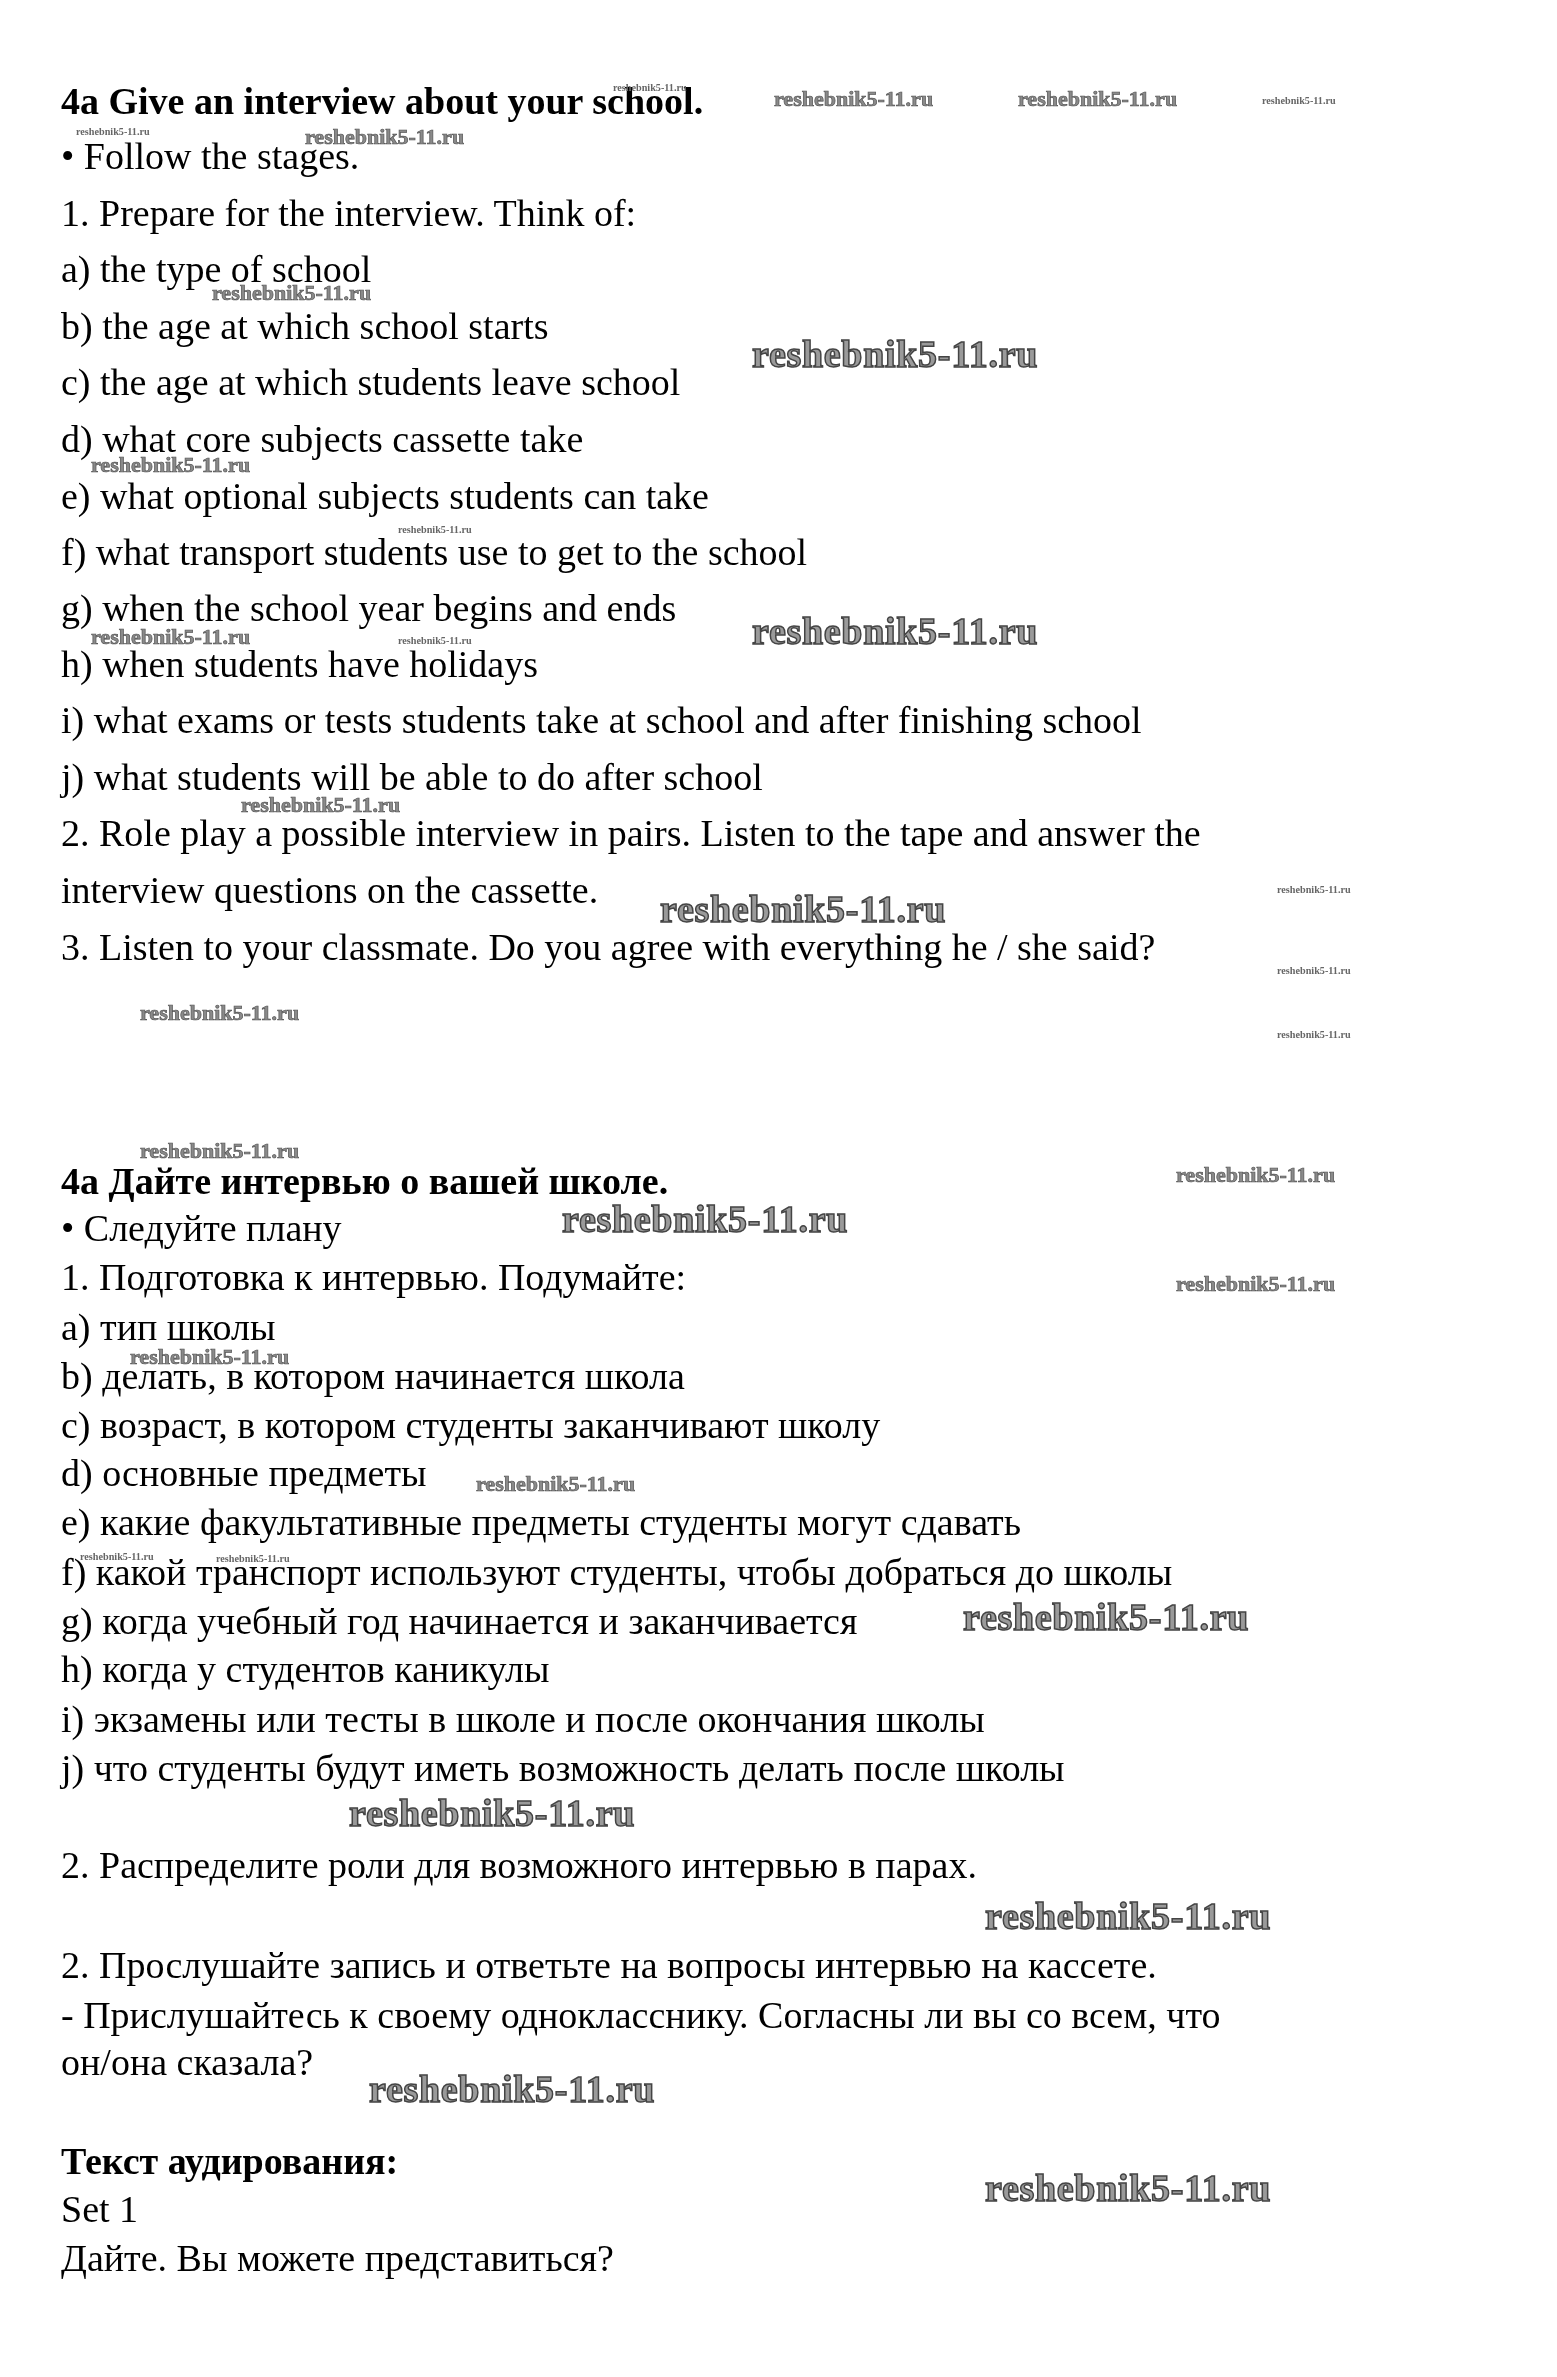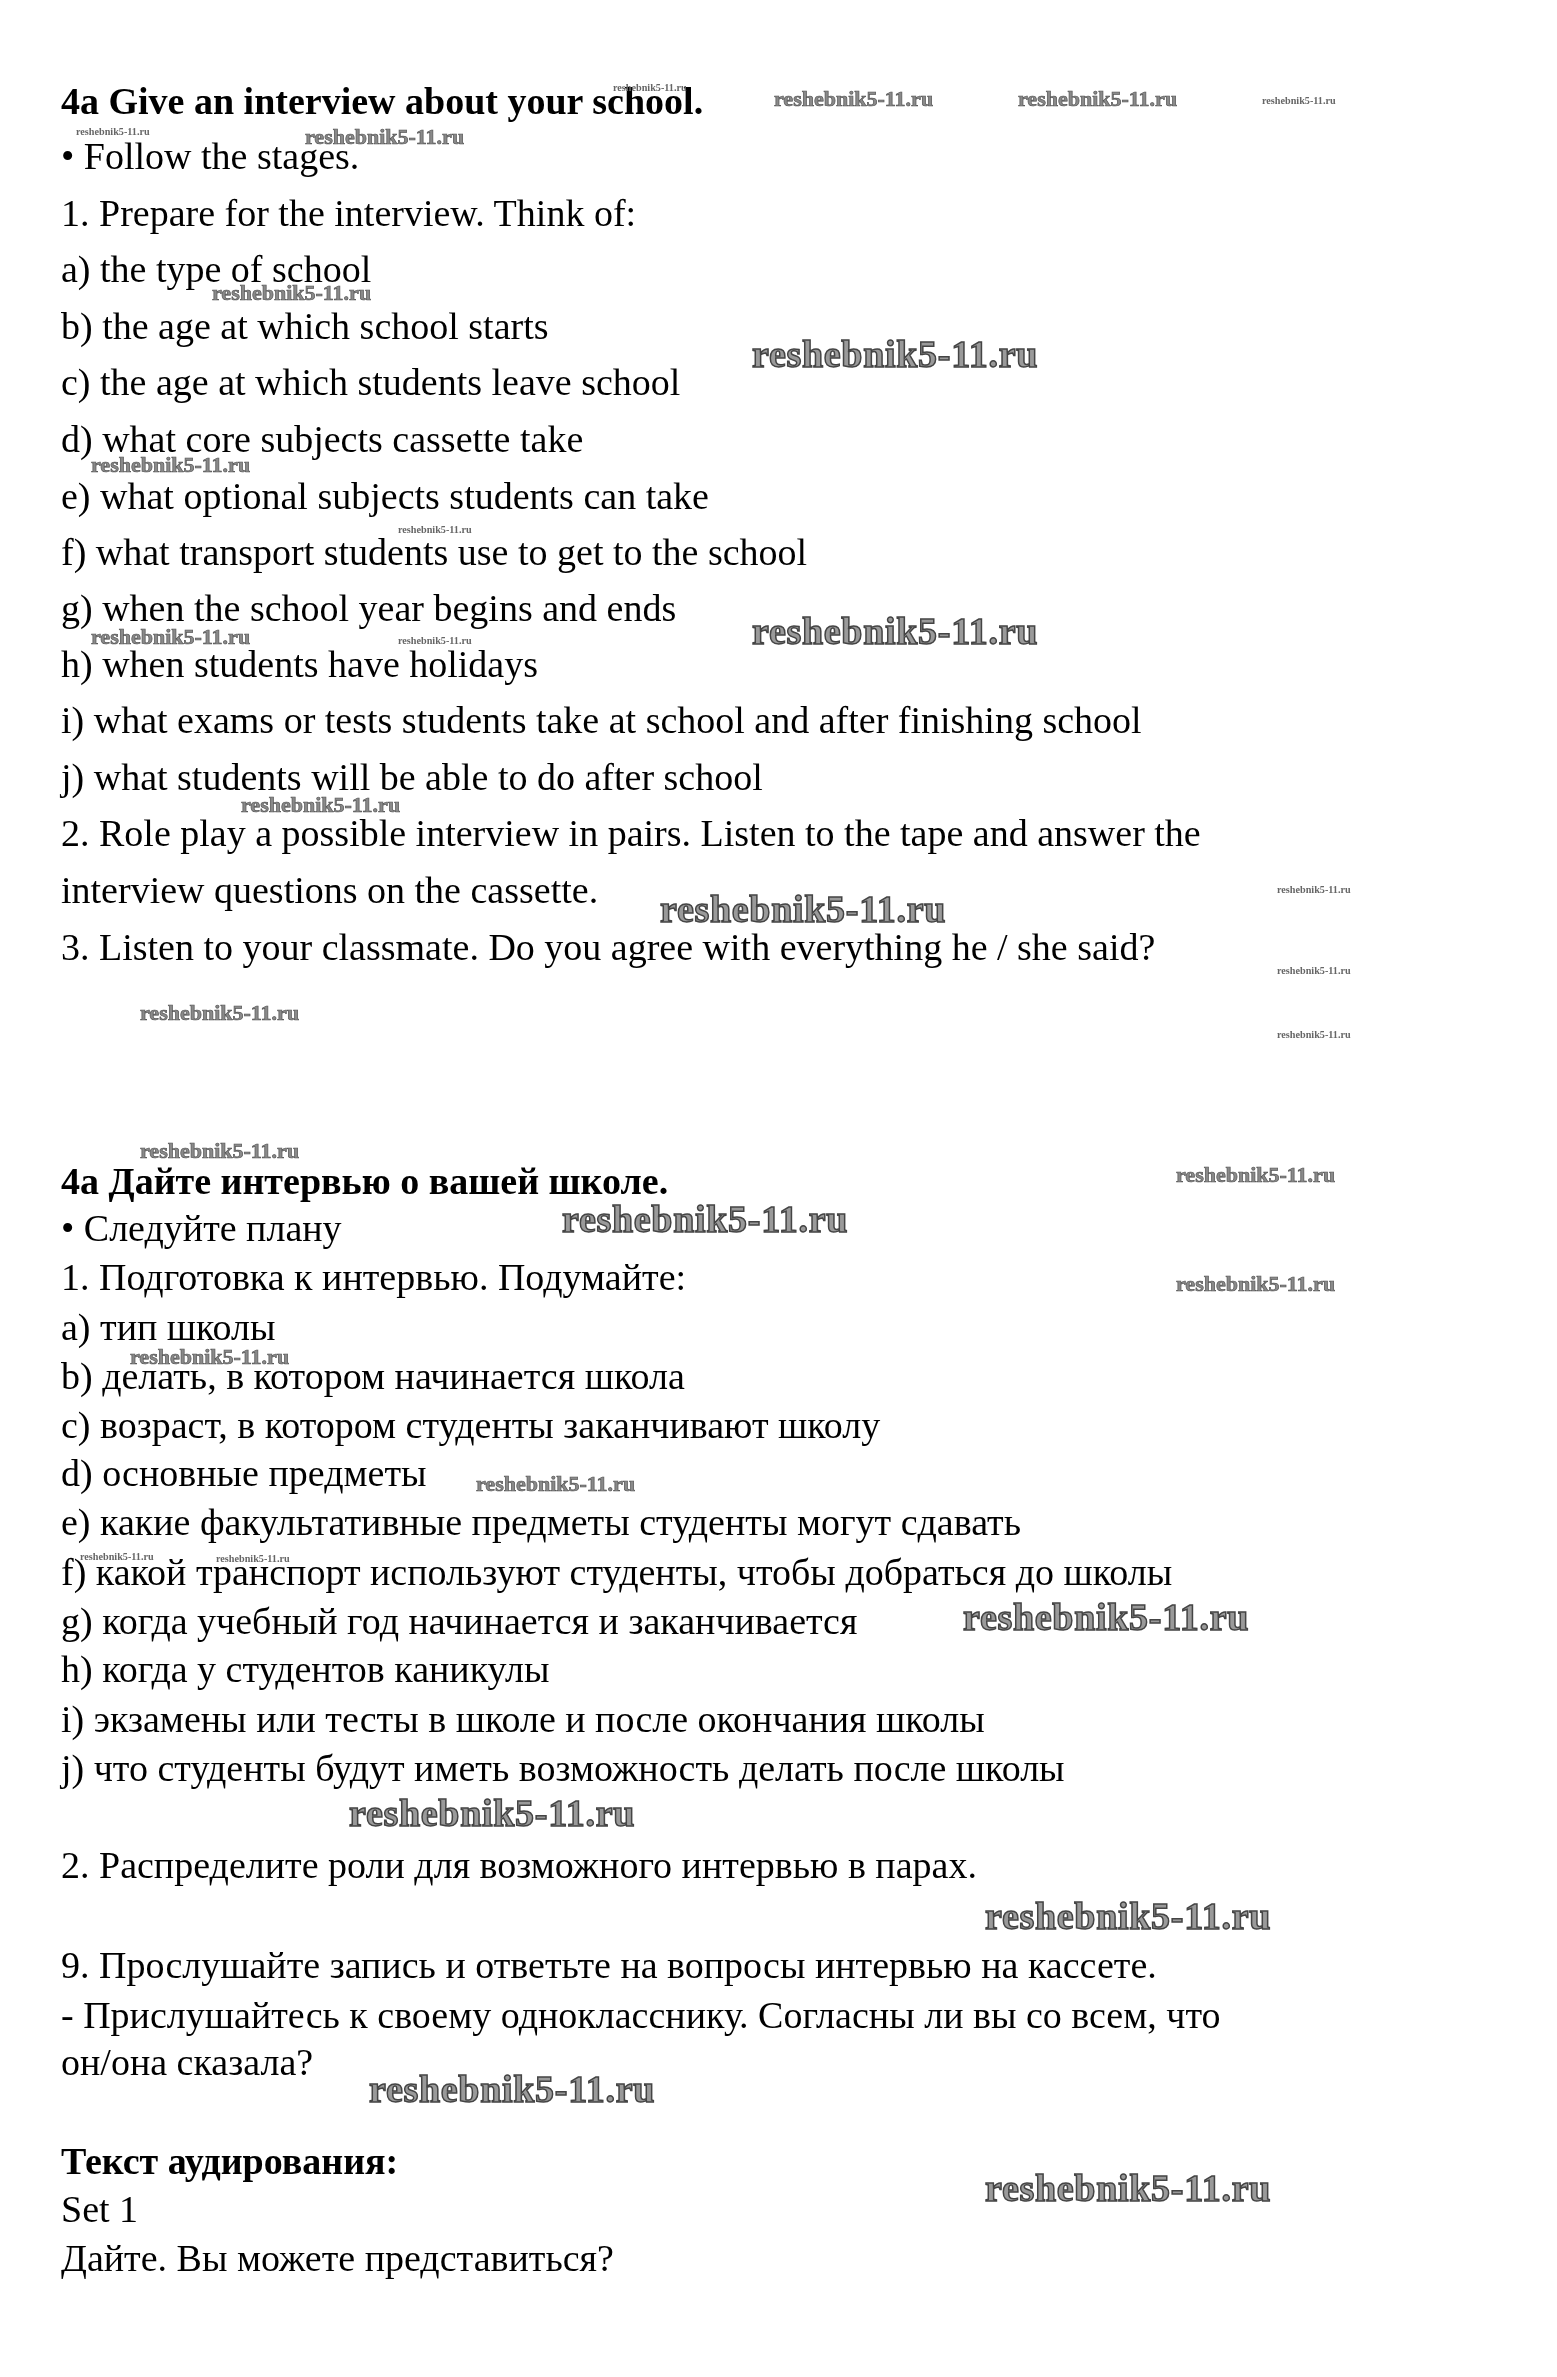--- a/index.html
+++ b/index.html
@@ -40,21 +40,21 @@
 <div class="line" style="top:1354px">b) делать, в котором начинается школа</div>
 <div class="line" style="top:1403px">c) возраст, в котором студенты заканчивают школу</div>
 <div class="line" style="top:1451px">d) основные предметы</div>
 <div class="line" style="top:1500px">e) какие факультативные предметы студенты могут сдавать</div>
 <div class="line" style="top:1550px">f) какой транспорт используют студенты, чтобы добраться до школы</div>
 <div class="line" style="top:1599px">g) когда учебный год начинается и заканчивается</div>
 <div class="line" style="top:1647px">h) когда у студентов каникулы</div>
 <div class="line" style="top:1697px">i) экзамены или тесты в школе и после окончания школы</div>
 <div class="line" style="top:1746px">j) что студенты будут иметь возможность делать после школы</div>
 <div class="line" style="top:1843px">2. Распределите роли для возможного интервью в парах.</div>
-<div class="line" style="top:1943px">9. Прослушайте запись и ответьте на вопросы интервью на кассете.</div>
+<div class="line" style="top:1943px">2. Прослушайте запись и ответьте на вопросы интервью на кассете.</div>
 <div class="line" style="top:1993px">- Прислушайтесь к своему однокласснику. Согласны ли вы со всем, что</div>
 <div class="line" style="top:2040px">он/она сказала?</div>
 
 <div class="line bold" style="top:2139px">Текст аудирования:</div>
 <div class="line" style="top:2187px">Set 1</div>
 <div class="line" style="top:2236px">Дайте. Вы можете представиться?</div>
 
 <div class="wm wm-mid" style="left:774px;top:86px">reshebnik5-11.ru</div>
 <div class="wm wm-mid" style="left:1018px;top:86px">reshebnik5-11.ru</div>
 <div class="wm wm-small" style="left:1262px;top:95px">reshebnik5-11.ru</div>

